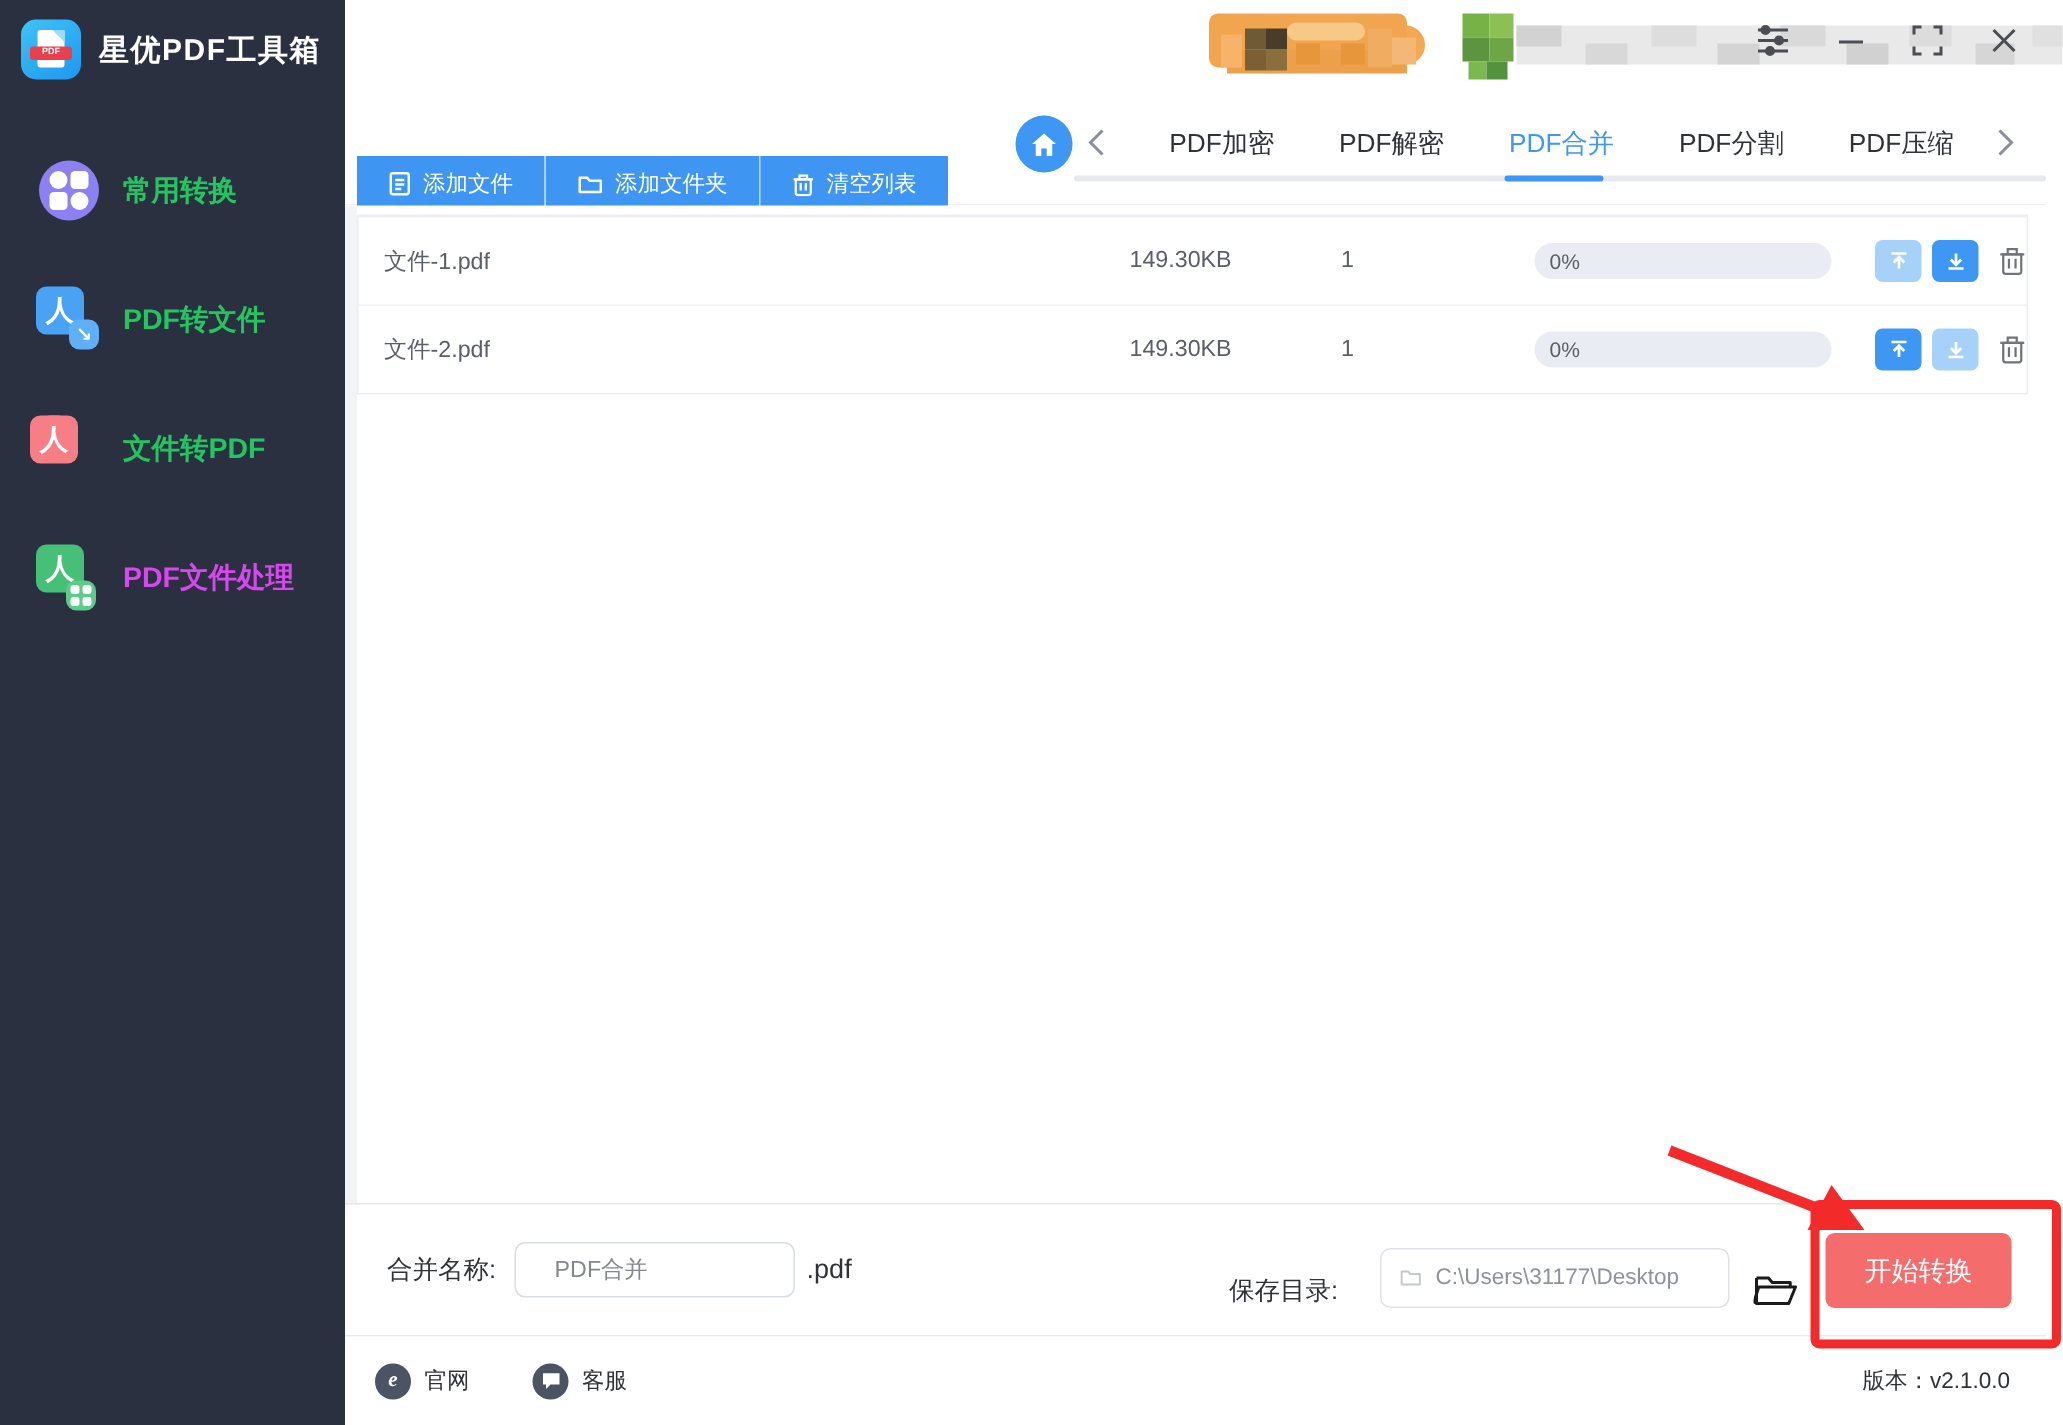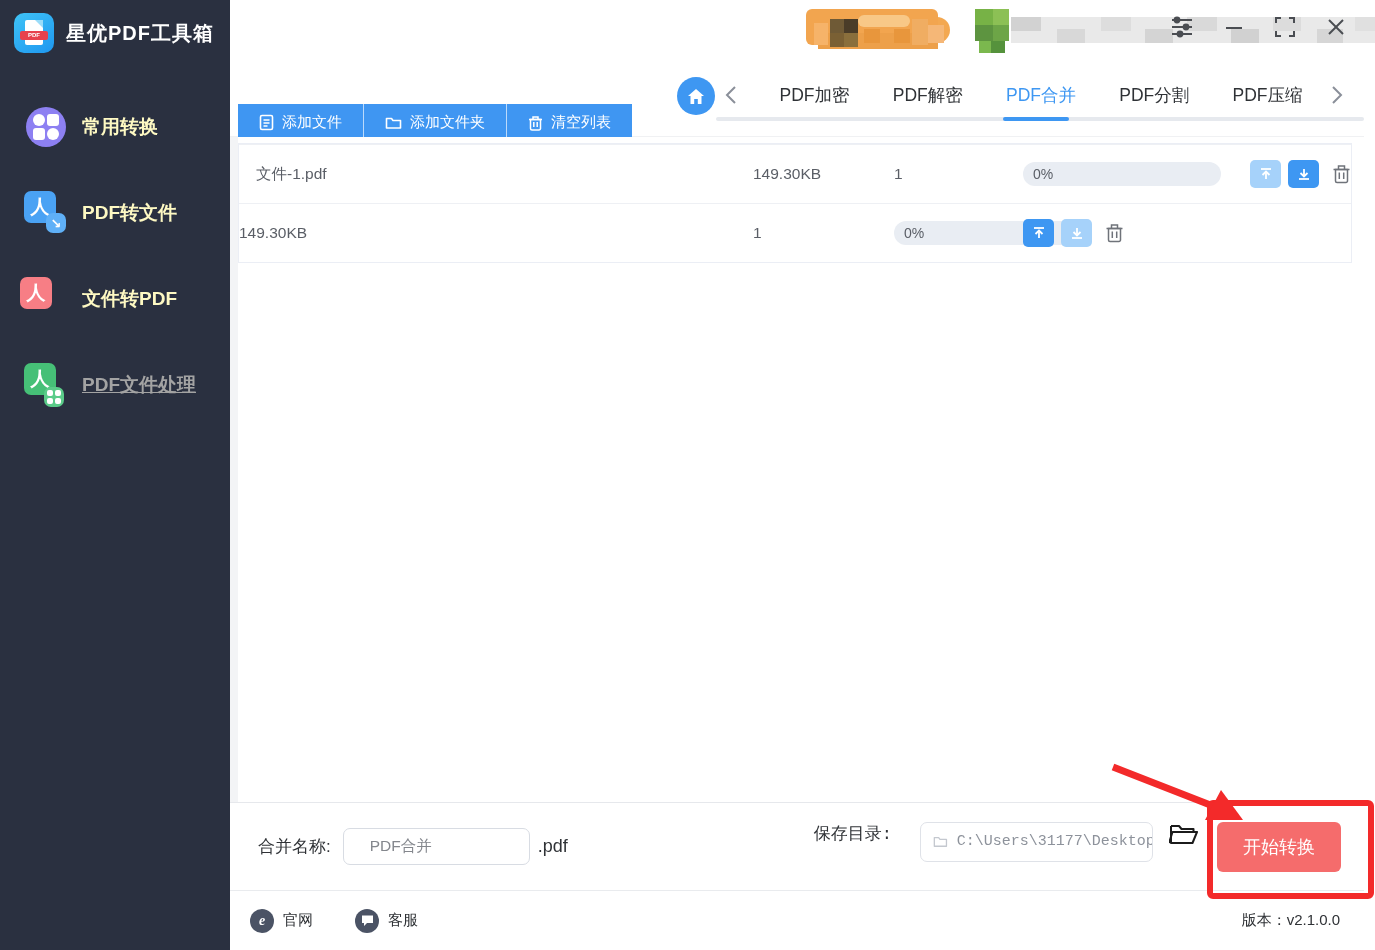--- a/index.html
+++ b/index.html
@@ -9,22 +9,22 @@
   
   .sidebar { width:230px; background:#2a3040; color:#fff; flex-shrink:0; }
   .logo-row { display:flex; align-items:center; gap:12px; padding:13px 14px 10px 14px; }
   .logo-badge { width:40px; height:40px; border-radius:10px; background:linear-gradient(145deg,#3fc3f6,#1e97f0); position:relative; flex-shrink:0; }
   .logo-doc { position:absolute; left:11px; top:7px; width:18px; height:25px; background:#fff; border-radius:2px; }
   .logo-doc:before { content:""; position:absolute; right:0; top:0; border:4px solid #9adcf9; border-left-color:transparent; border-bottom-color:transparent; }
   .logo-band { position:absolute; left:6px; top:18px; width:28px; height:9px; background:#e8414d; border-radius:2px; color:#fff; font-size:6px; font-weight:bold; text-align:center; line-height:9px; }
   .logo-title { font-size:20px; font-weight:bold; letter-spacing:1px; }
   .menu { margin-top:28px; }
   .menu-item { display:flex; align-items:center; gap:14px; padding:14px 10px 14px 24px; cursor:pointer; margin-bottom:14px; }
-  .menu-item .label { font-size:19px; font-weight:bold; color:#fef9c3; }
-  .menu-item.active .label { color:#a3a3a3;text-decoration:underline; }
+  .menu-item .label { font-size:19px; font-weight:bold; color:#22c55e; }
+  .menu-item.active .label { color:#d946ef; }
   .mi-icon { width:44px; height:44px; position:relative; flex-shrink:0; }
   .ic-circle { position:absolute; inset:2px; border-radius:50%; background:#8d80f2; }
   .ic-circle i { position:absolute; width:12px; height:12px; background:#fff; border-radius:50%; }
   .ic-circle i:nth-child(1){ left:7px; top:7px; } .ic-circle i:nth-child(2){ right:7px; top:7px; border-radius:3px;}
   .ic-circle i:nth-child(3){ left:7px; bottom:7px; border-radius:3px;} .ic-circle i:nth-child(4){ right:7px; bottom:7px; }
   .sq { position:absolute; border-radius:7px; color:#fff; display:flex; align-items:center; justify-content:center; }
   .sq.main { width:32px; height:32px; font-size:19px; font-weight:bold; }
   .sq.small { width:20px; height:20px; font-size:13px; font-weight:bold; }
   .ic-blue .main { left:0; top:0; background:#4aa2f4; }
   .ic-blue .small { right:2px; bottom:2px; background:#5fb0f7; }
@@ -69,21 +69,21 @@
   .ops .mv { width:31px; height:28px; border:none; border-radius:5px; display:flex; align-items:center; justify-content:center; cursor:pointer; }
   .mv.on { background:#3e97f2; } .mv.off { background:#a6d2fa; }
   .trash { margin-left:6px; cursor:pointer; display:flex; }
 
   
   .bottombar { height:88px; border-top:1px solid #e6e8ec; background:#fff; display:flex; align-items:center; }
   .bb-label { font-size:17px; color:#2f3236; white-space:nowrap; }
   .merge-group { display:flex; align-items:center; margin-left:28px; }
   .merge-input { width:187px; height:37px; border:1px solid #d8dce3; border-radius:7px; margin-left:12px; padding-left:26px; font-size:15.5px; color:#84878d; font-family:inherit; outline:none; }
   .ext { font-size:18px; color:#2f3236; margin-left:8px; }
-  .save-group { display:flex; align-items:flex-start; margin-left:auto;font-family:Liberation Mono, monospace; }
+  .save-group { display:flex; align-items:flex-end; margin-left:auto; }
   .path-box { display:flex; align-items:center; width:233px; height:40px; border:1px solid #dfe2e8; border-radius:7px; margin-left:28px; padding-left:12px; gap:9px; }
   .path-text { font-size:15px; color:#8d929b; white-space:nowrap; overflow:hidden; }
   .browse { margin:0 18px 0 16px; cursor:pointer; display:flex; }
   .start-btn { width:124px; height:50px; background:#f56c6c; border:none; border-radius:6px; color:#fff; font-size:18px; cursor:pointer; margin-right:23px; font-family:inherit; }
 
   
   .footer { height:60px; border-top:1px solid #e9ebee; background:#fff; display:flex; align-items:center; padding:0 24px 0 20px; }
   .flink { display:flex; align-items:center; gap:9px; cursor:pointer; margin-right:42px; }
   .fcirc { width:24px; height:24px; border-radius:50%; background:#4b5365; color:#fff; display:flex; align-items:center; justify-content:center; font-size:14px; font-weight:bold; font-family:"Liberation Serif",serif; font-style:italic; }
   .flink span.txt { font-size:15px; color:#2f3236; }
@@ -322,20 +322,21 @@
                     <path d="M6.5 5 v-3 h6 v3"></path>
                     <line x1="7.3" y1="8.5" x2="7.3" y2="15"></line>
                     <line x1="11.7" y1="8.5" x2="11.7" y2="15"></line>
                   </g>
                 </svg>
             </span>
           </div>
         </div>
 
         <div class="trow body">
+          <div class="c-name">文件-2.pdf</div>
           <div>149.30KB</div>
           <div>1</div>
           <div>
               <div class="progress">
                 <span>0%</span>
               </div>
             </div>
           <div class="ops">
             <button class="mv on">
               <svg width="14" height="14" viewBox="0 0 14 14">

